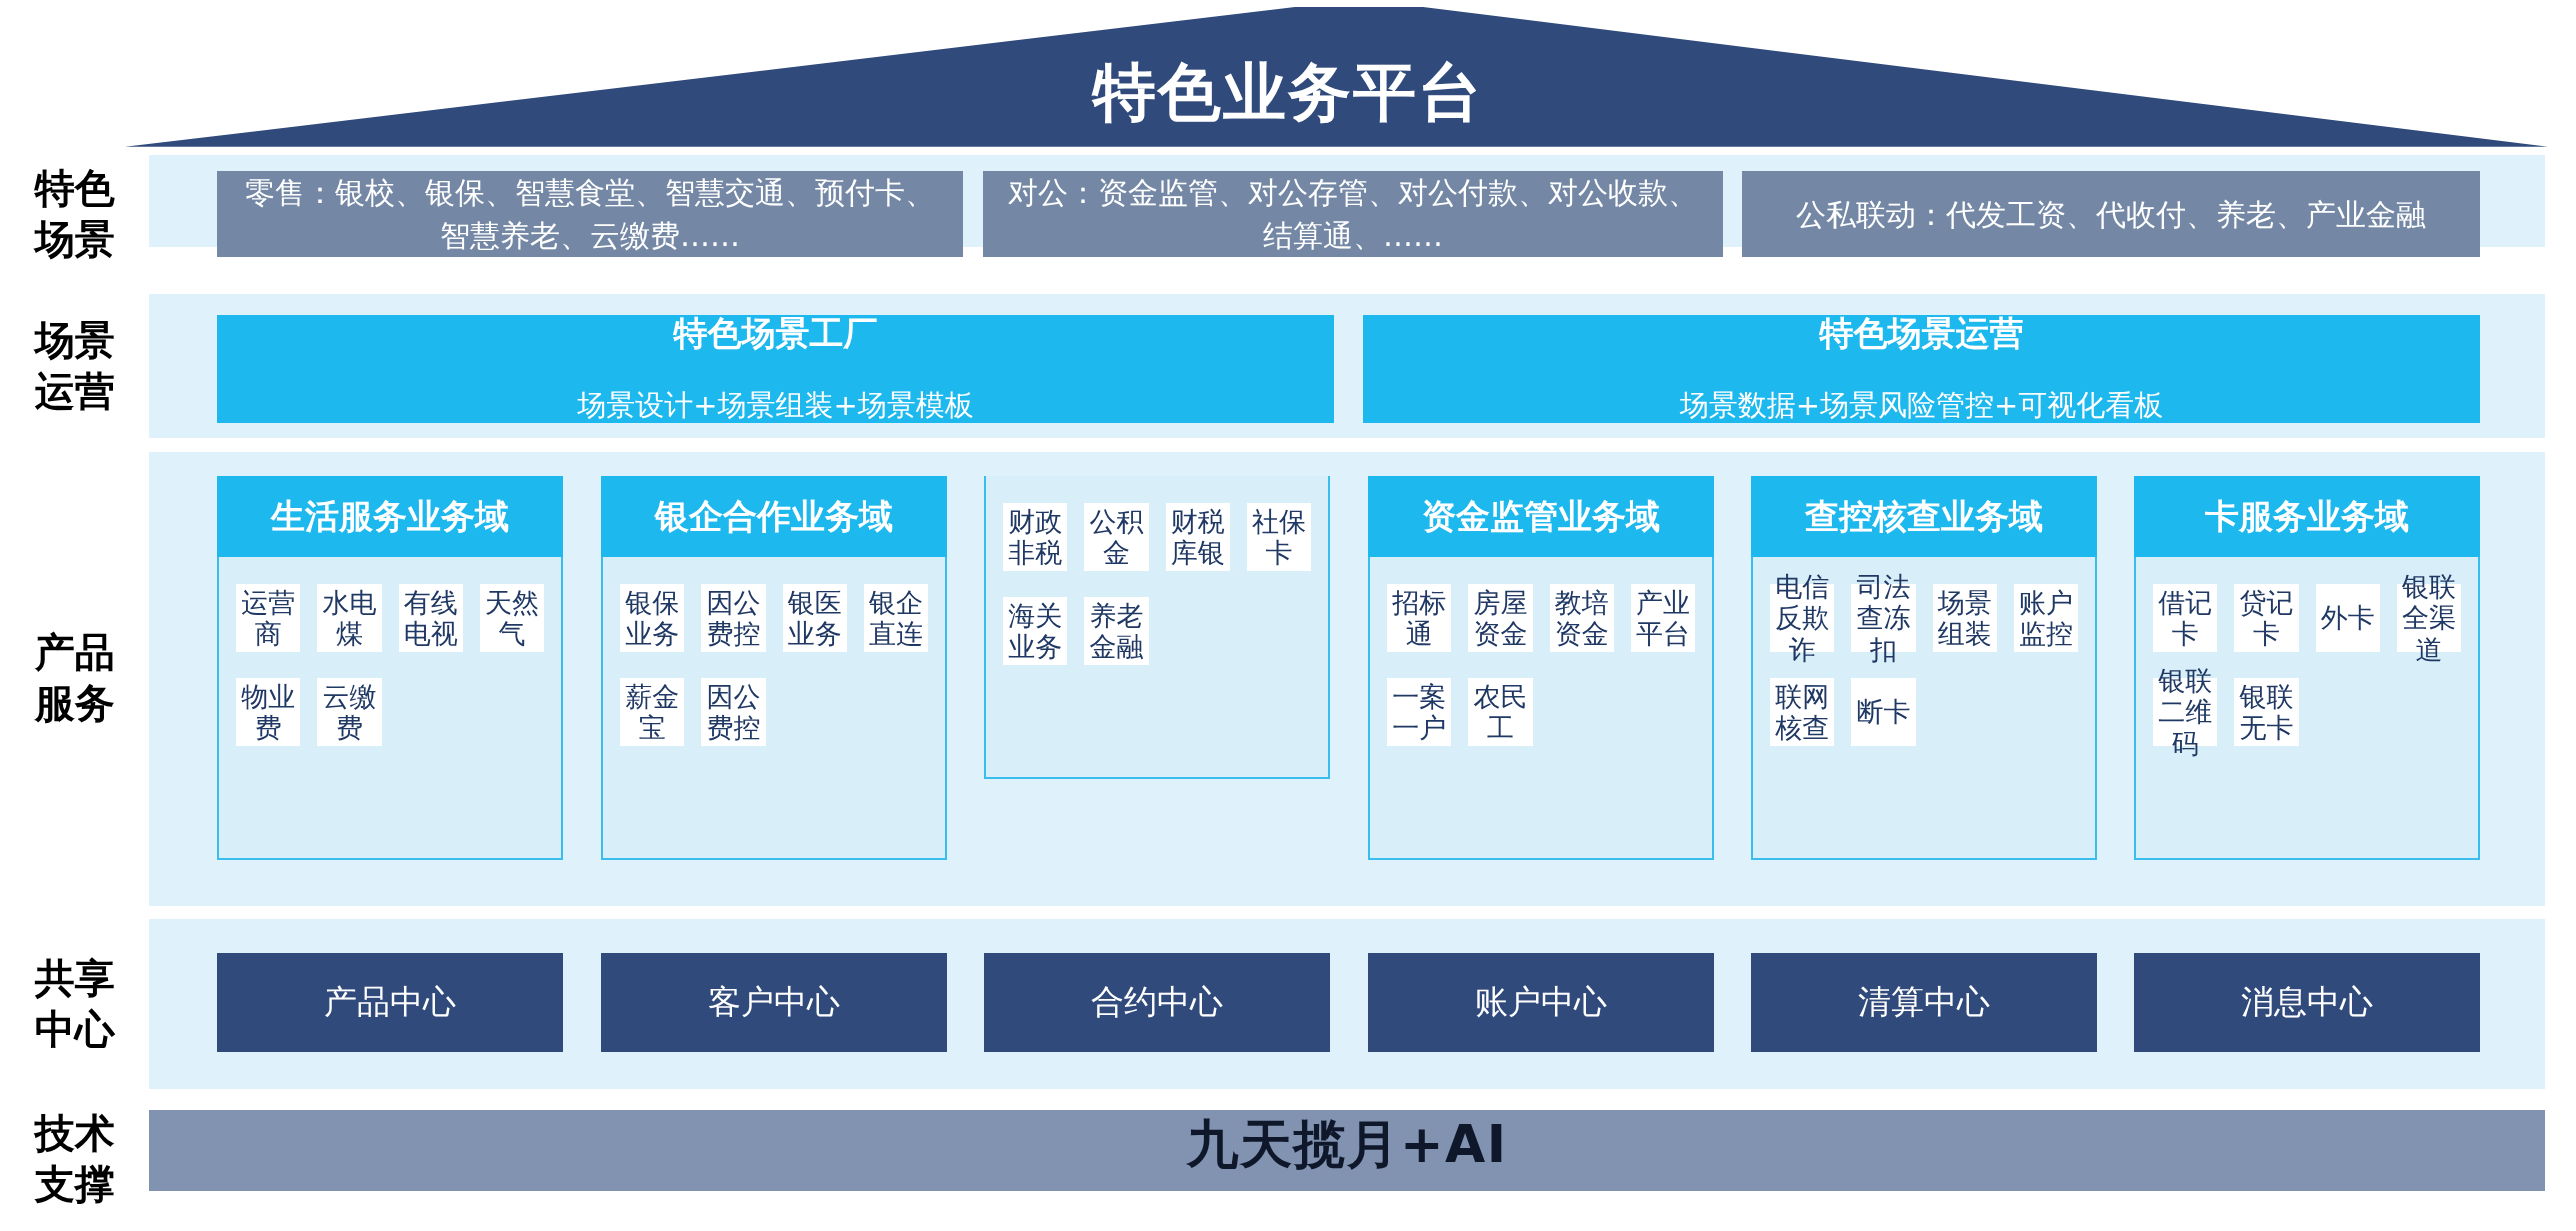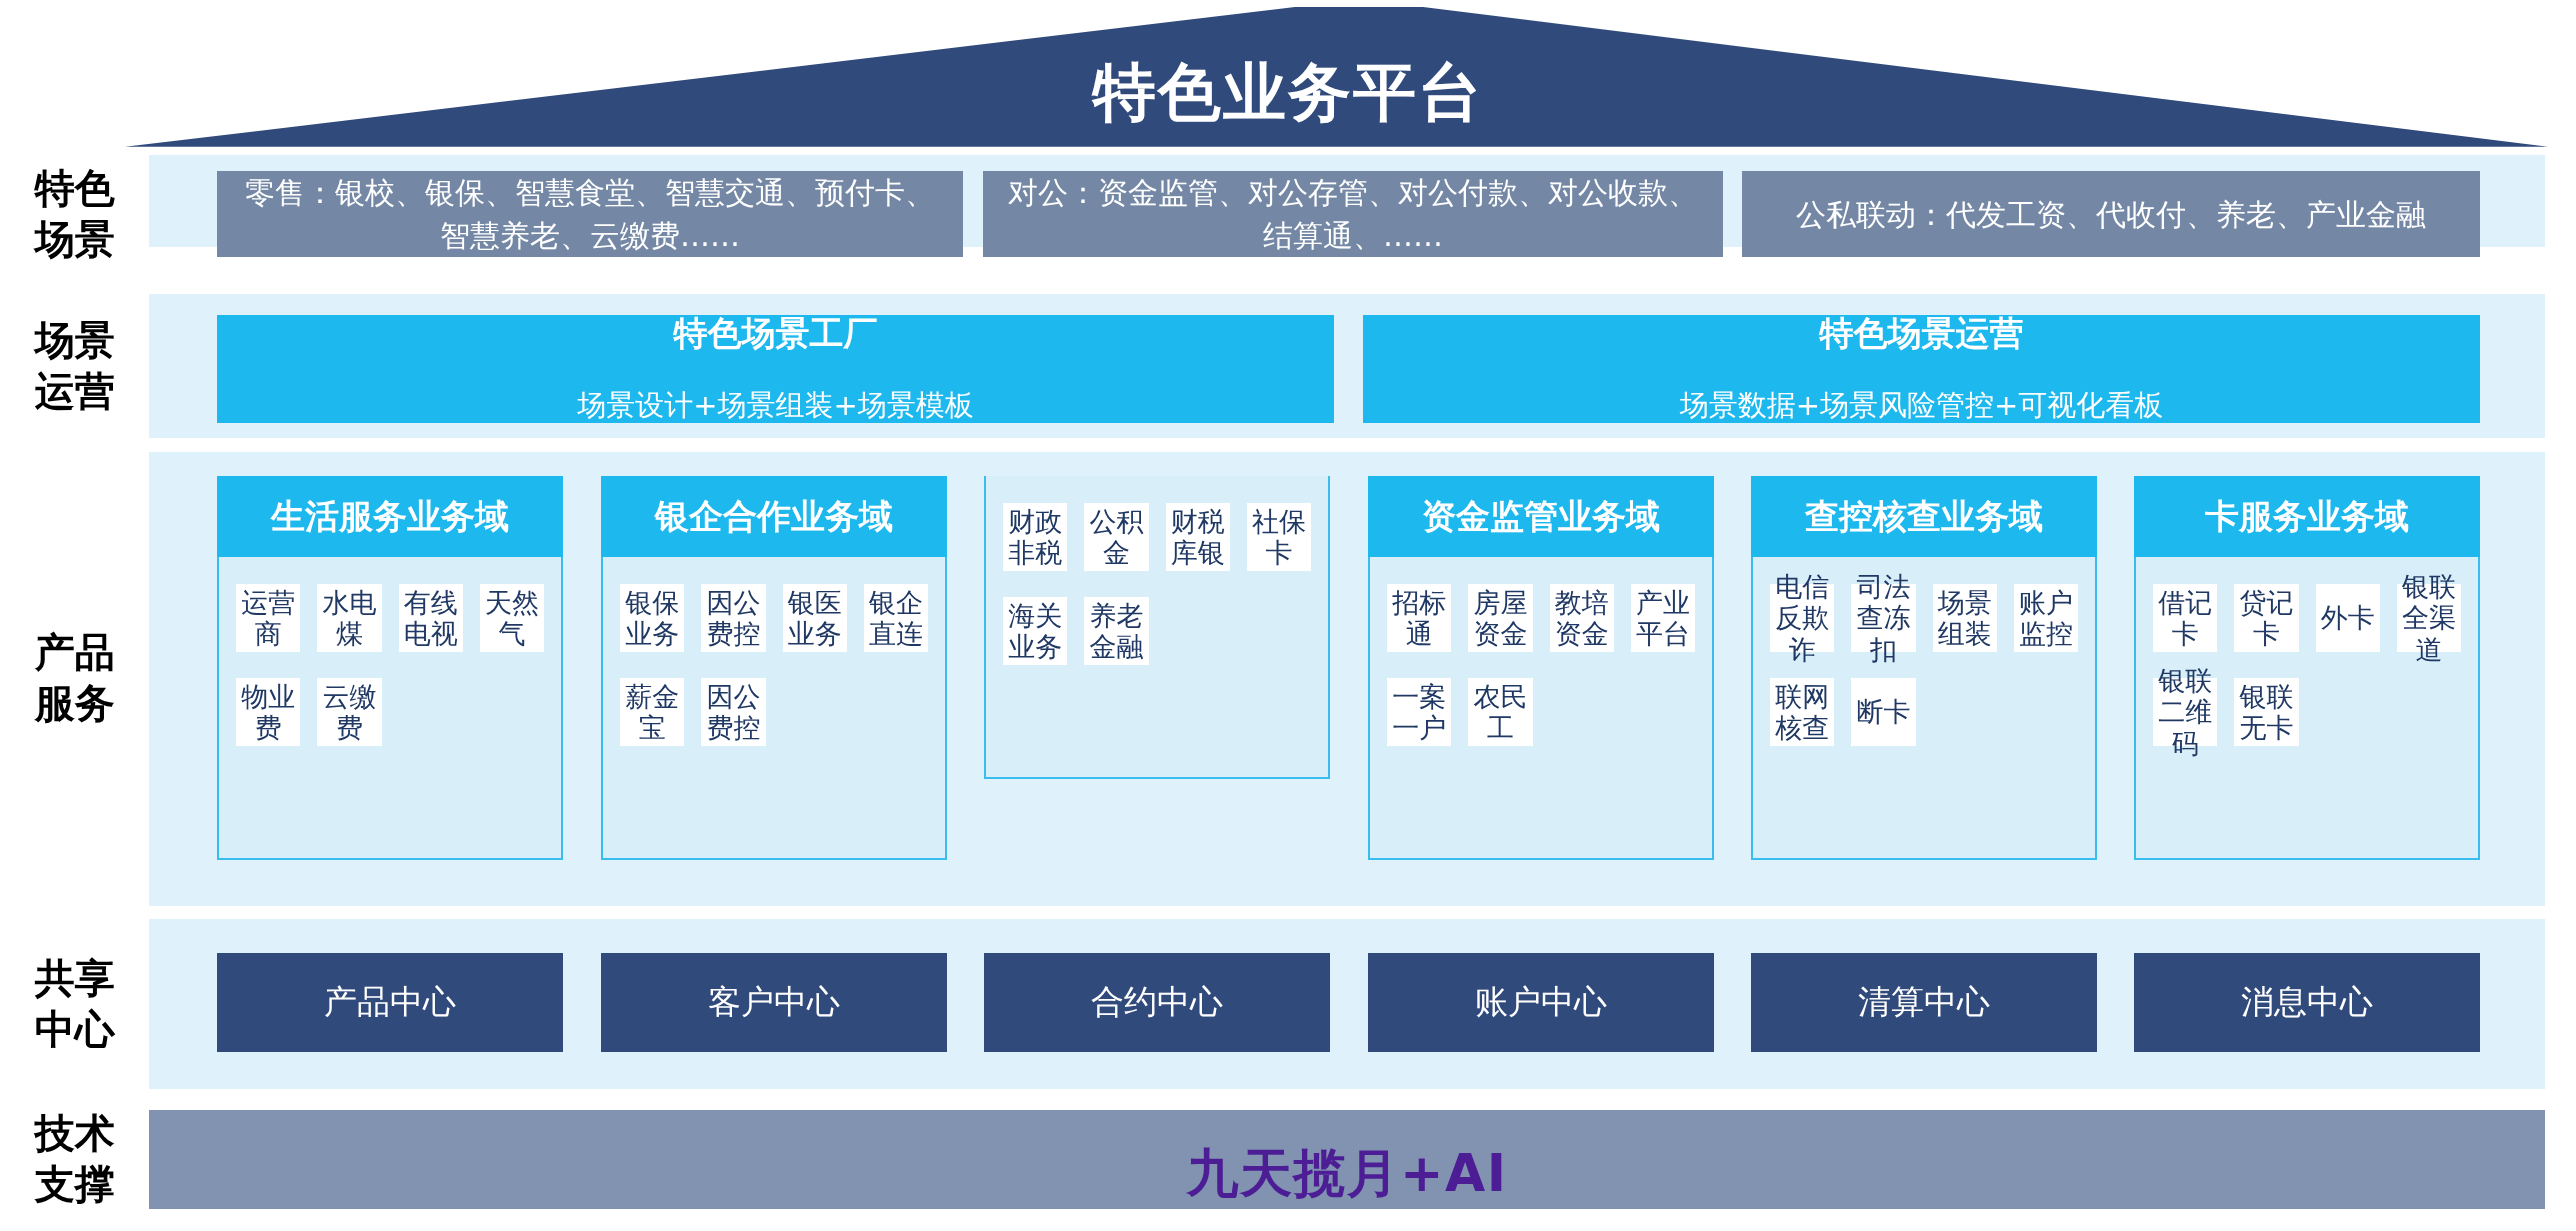--- a/index.html
+++ b/index.html
@@ -107,24 +107,24 @@
     position: absolute; top: 34px; width: 346px; height: 99px;
     background: #304A7C; color: #ffffff; font-size: 33px;
     display: flex; align-items: center; justify-content: center;
   }
   .cb1 { left: 68px; }  .cb2 { left: 452px; }  .cb3 { left: 835px; }
   .cb4 { left: 1219px; } .cb5 { left: 1602px; } .cb6 { left: 1985px; }
 
   
   .tech-bar {
     position: absolute; left: 149px; top: 1110px;
-    width: 2396px; height: 99px;
-    background: #8193B1; color: #4c1d95;
+    width: 2396px; height: 81px;
+    background: #8193B1; color: #0f172a;
     font-size: 52px; font-weight: 700;
-    display: flex; align-items: flex-end; justify-content: center;
+    display: flex; align-items: flex-start; justify-content: center;
     letter-spacing: 1.4px;
   }
 </style>
 </head>
 <body>
 
 <div class="canvas">
 
   <div class="roof">
     <div class="roof-title">特色业务平台</div>

